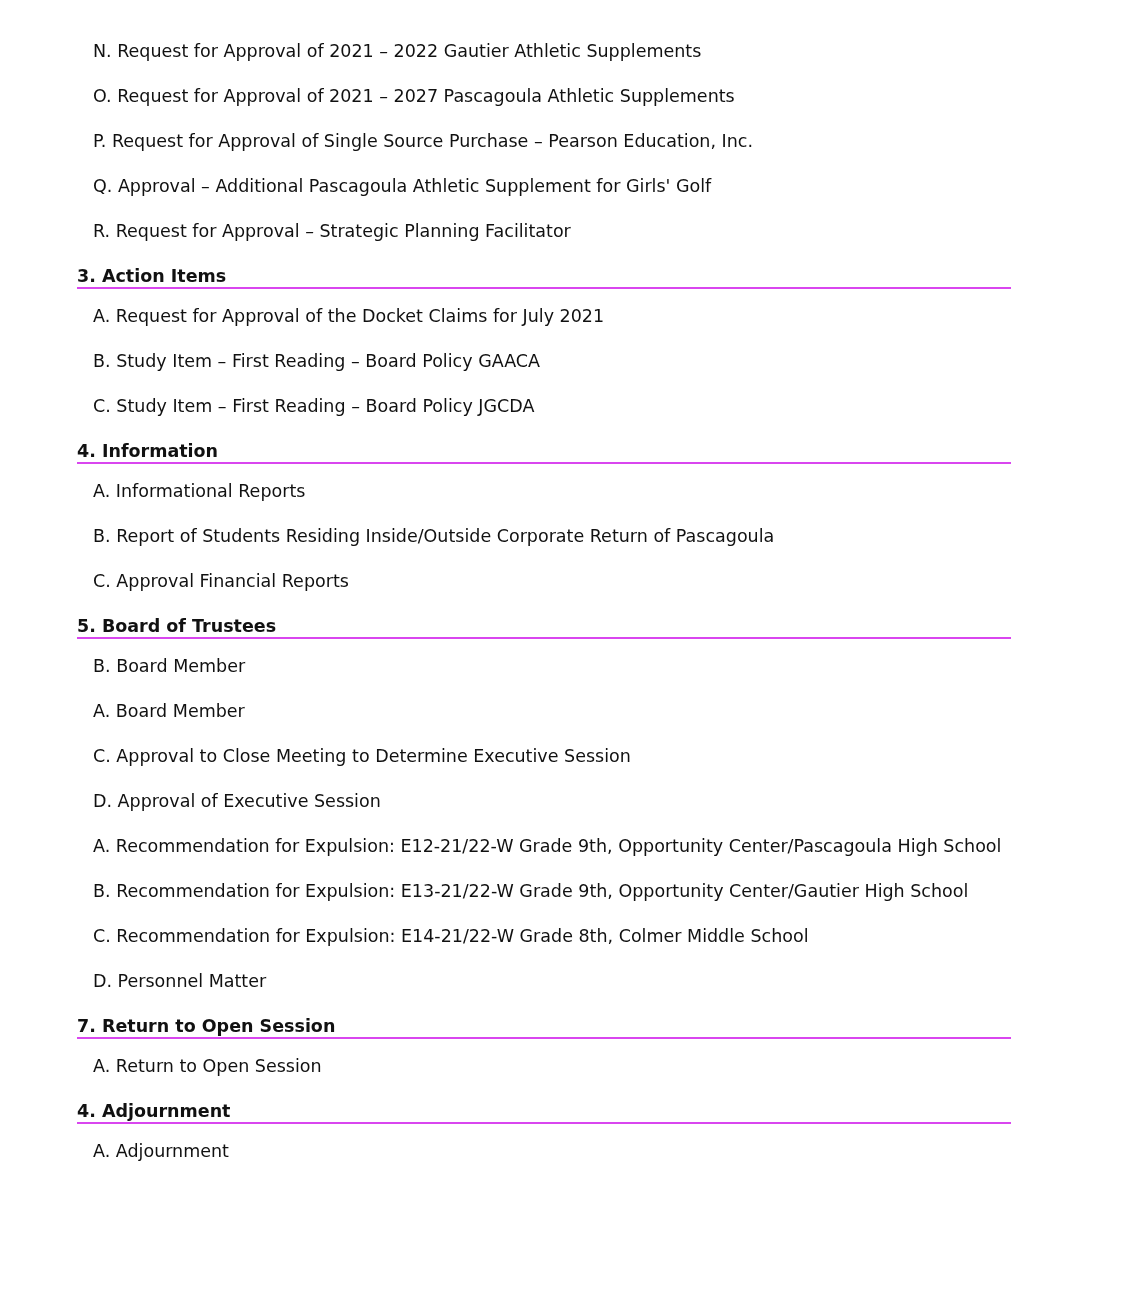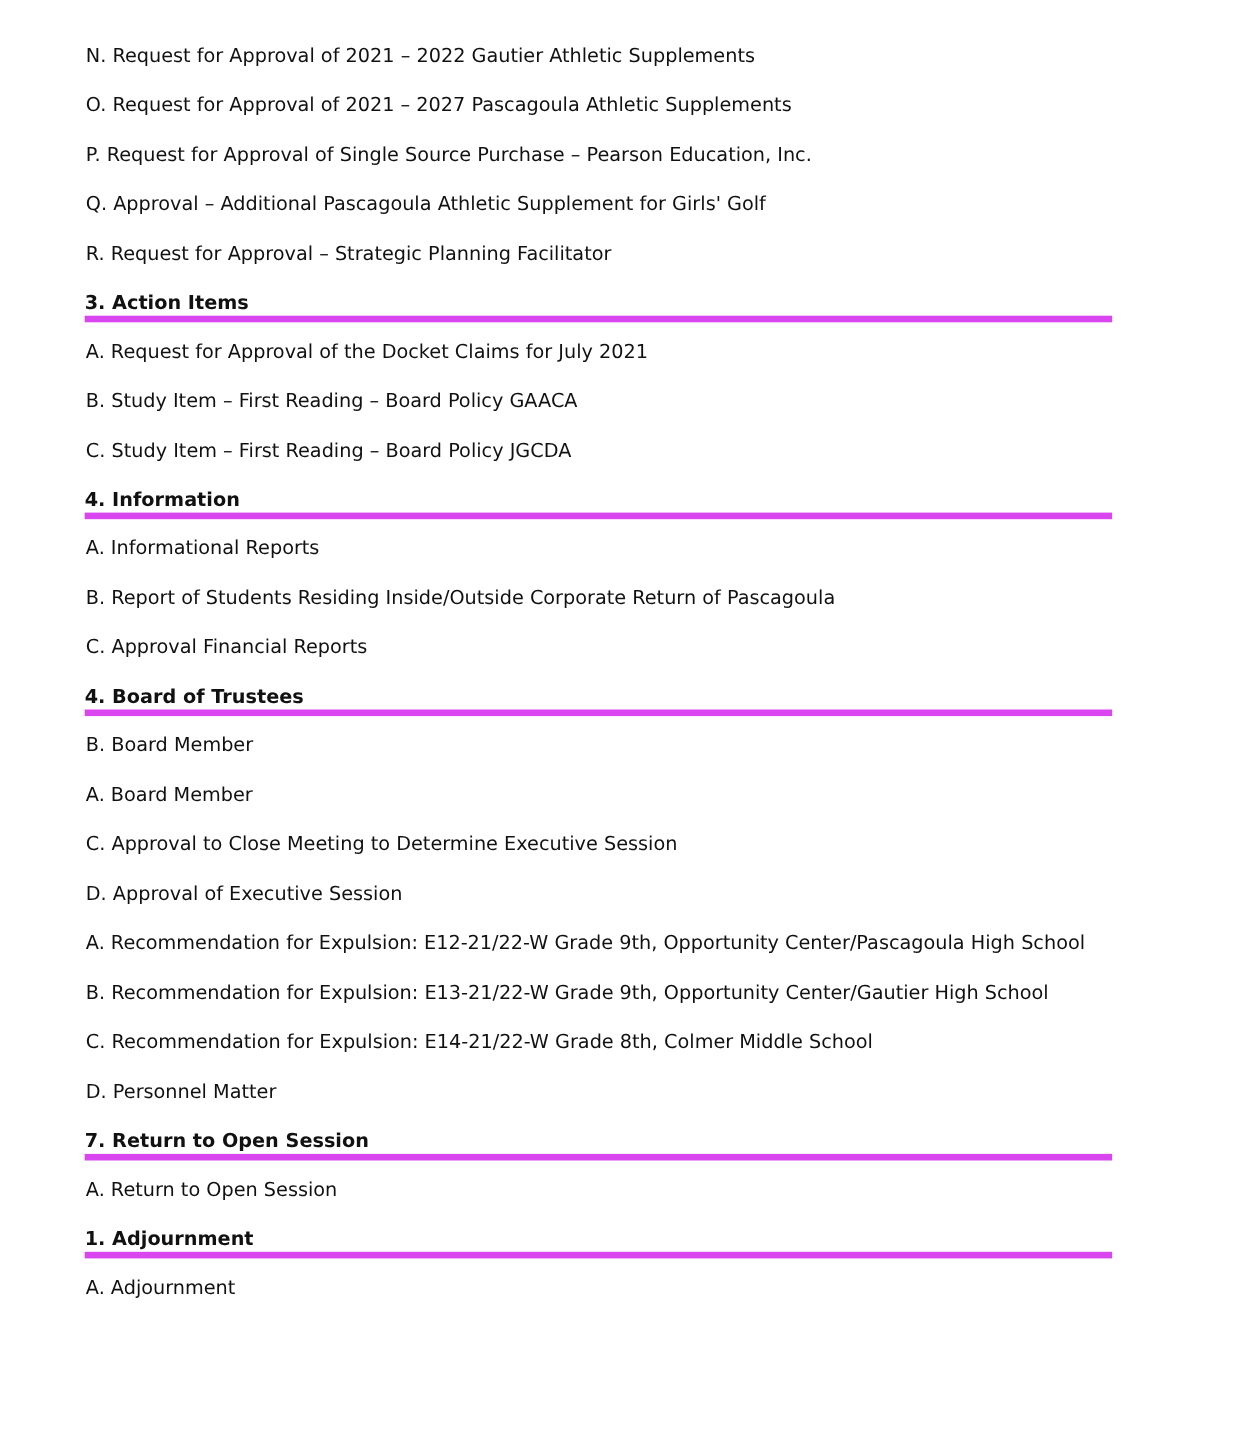--- a/index.html
+++ b/index.html
@@ -1,22 +1,22 @@
 <!DOCTYPE html>
 <html><head>
 <meta charset="utf-8">
 <style>
   html, body { margin: 0; padding: 0; background: #ffffff; }
   body { width: 1128px; height: 1302px; position: relative; overflow: hidden;
          font-family: "DejaVu Sans", sans-serif; color: #111; }
   .doc { position: absolute; left: 77px; top: 40px; width: 934px; }
-  .item { font-size: 17.5px; line-height: 22px; margin: 0 0 23px 1px; }
+  .item { font-size: 17.5px; line-height: 22px; margin: 0 0 23px 16px; }
   .section { margin-top: 0; }
   .sec-head { font-size: 17.5px; font-weight: bold; line-height: 22px;
-              border-bottom: 6px solid #d946ef; padding-bottom: 0; margin: 0 0 16px 0; }
+              border-bottom: 2px solid #d946ef; padding-bottom: 0; margin: 0 0 16px 0; }
 </style>
 </head>
 <body>
 
 <div class="doc">
   <div>
     <div class="item">N. Request for Approval of 2021 – 2022 Gautier Athletic Supplements</div>
     <div class="item">O. Request for Approval of 2021 – 2027 Pascagoula Athletic Supplements</div>
     <div class="item">P. Request for Approval of Single Source Purchase – Pearson Education, Inc.</div>
     <div class="item">Q. Approval – Additional Pascagoula Athletic Supplement for Girls' Golf</div>
@@ -31,36 +31,36 @@
   </div>
 
   <div class="section">
     <div class="sec-head">4. Information</div>
     <div class="item">A. Informational Reports</div>
     <div class="item">B. Report of Students Residing Inside/Outside Corporate Return of Pascagoula</div>
     <div class="item">C. Approval Financial Reports</div>
   </div>
 
   <div class="section">
-    <div class="sec-head">4. Board of Trustees</div>
+    <div class="sec-head">5. Board of Trustees</div>
     <div class="item">B. Board Member</div>
     <div class="item">A. Board Member</div>
     <div class="item">C. Approval to Close Meeting to Determine Executive Session</div>
     <div class="item">D. Approval of Executive Session</div>
   </div>
 
   <div class="section">
     <div class="item">A. Recommendation for Expulsion: E12-21/22-W Grade 9th, Opportunity Center/Pascagoula High School</div>
     <div class="item">B. Recommendation for Expulsion: E13-21/22-W Grade 9th, Opportunity Center/Gautier High School</div>
     <div class="item">C. Recommendation for Expulsion: E14-21/22-W Grade 8th, Colmer Middle School</div>
     <div class="item">D. Personnel Matter</div>
   </div>
 
   <div class="section">
     <div class="sec-head">7. Return to Open Session</div>
     <div class="item">A. Return to Open Session</div>
   </div>
 
   <div class="section">
-    <div class="sec-head">1. Adjournment</div>
+    <div class="sec-head">4. Adjournment</div>
     <div class="item">A. Adjournment</div>
   </div>
 </div>
 
 </body></html>

